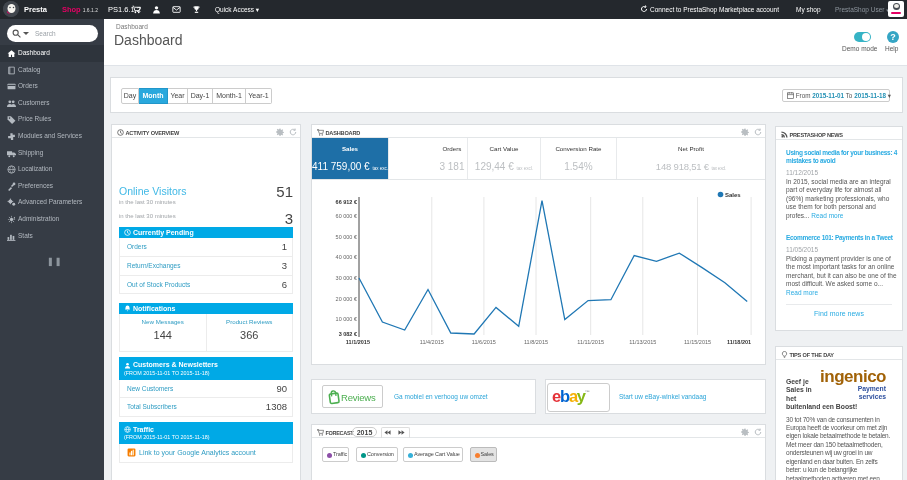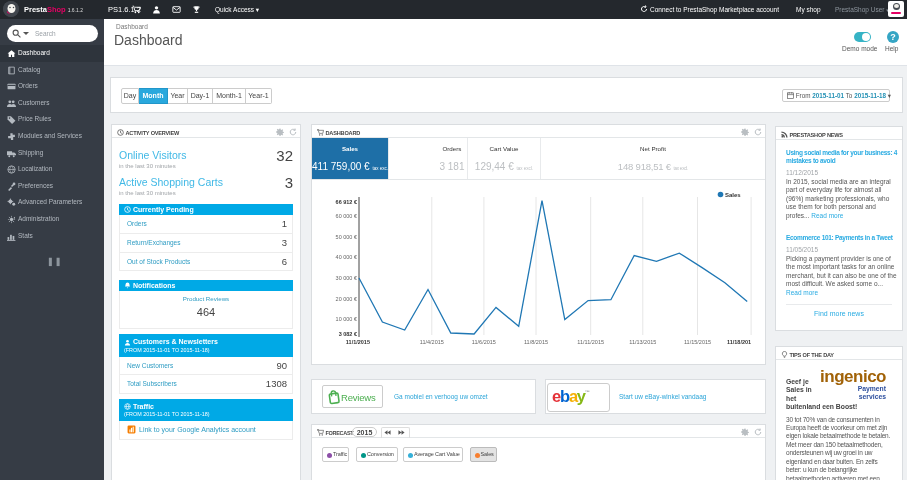--- a/index.html
+++ b/index.html
@@ -3,21 +3,21 @@
 <meta charset="utf-8">
 <style>
 * { margin:0; padding:0; box-sizing:border-box; }
 html,body { width:907px; height:480px; overflow:hidden; background:#eff1f3;
   font-family:"Liberation Sans", sans-serif; font-size:7px; }
 
 
 #topbar { position:absolute; left:0; top:0; width:907px; height:19px; background:#24282d; color:#fff; }
 #logoc { position:absolute; left:3px; top:1px; width:16px; height:16px; border-radius:50%; background:#43474e; overflow:hidden; }
 #brand { position:absolute; left:24px; top:5px; font-size:7.5px; font-weight:bold; color:#fff; letter-spacing:0; }
-#brand .pink { color:#e50064; }
+#brand .pink { color:#e50064;margin-left:15px; }
 #brand .ver { font-size:5px; font-weight:normal; color:#ddd; margin-left:2px; }
 #shopname { position:absolute; left:88px; top:5px; font-size:7.5px; color:#fff;margin-left:20px; }
 .tbico { position:absolute; top:5px; width:9px; height:9px; }
 #qa { position:absolute; left:215px; top:6px; font-size:6.5px; color:#fff; }
 #connect { position:absolute; left:650px; top:6px; font-size:6.5px; color:#fff; }
 #myshop { position:absolute; left:796px; top:6px; font-size:6.5px; color:#fff; }
 #psuser { position:absolute; left:835px; top:6px; font-size:6.5px; color:#8d959d; }
 #avatar { position:absolute; left:888px; top:1px; width:16px; height:16px; background:#fff; border-radius:2px; }
 
 
@@ -52,21 +52,21 @@
 #toolbar { position:absolute; left:110px; top:77px; width:793px; height:36px; background:#fff; border:1px solid #dadde0; }
 .btn { position:absolute; top:10px; height:16px; line-height:14px; border:1px solid #ccc; background:#fff; font-size:7px; color:#444; text-align:center; border-left-width:0; }
 .btn.first { border-left-width:1px; border-radius:2px 0 0 2px; }
 .btn.last { border-radius:0 2px 2px 0; }
 .btn.on { background:#29a8dd; border-color:#2196c9; color:#fff; font-weight:bold; }
 #daterange { position:absolute; right:12px; top:11px; width:108px; height:13px; border:1px solid #ccc; border-radius:2px; background:#fff; font-size:6.3px; color:#555; line-height:12px; padding-left:4px; white-space:nowrap; }
 #daterange b { color:#2491b5; }
 
 
 #activity { left:111px; top:124px; width:190px; height:360px; border-bottom:0; }
-.biglink { color:#41b9e6; font-size:10.5px; line-height:11px; }
+.biglink { color:#41b9e6; font-size:10.5px; line-height:11px;margin-top:36px; }
 .smallgray { color:#a0a4a8; font-size:6px; line-height:7px; margin-top:2px; }
 .bignum { color:#444; font-size:15px; font-weight:300; }
 .subbar { background:#00a9e6; color:#fff; font-size:7px; font-weight:bold; height:11.5px; line-height:11.5px; padding-left:5px; margin:0 7px; position:relative; }
 .subbar svg { vertical-align:-1.5px; margin-right:2px; }
 .lrow { margin:0 7px; height:18.8px; line-height:18.8px; border:1px solid #ececec; border-top:0; font-size:6.5px; color:#2e9cc3; padding:0 5px 0 7px; position:relative; background:#fff; }
 .lrow .num { position:absolute; right:5px; top:0; color:#444; font-size:9.5px; }
 .cells { margin:0 7px; border:1px solid #ececec; border-top:0; display:flex; }
 .cells .cell { flex:1; text-align:center; padding:4px 0 10px; }
 .cells .cell + .cell { border-left:1px solid #ececec; }
 .cells .clabel { font-size:6.2px; color:#2e9cc3; }
@@ -260,46 +260,49 @@
           <path d="M7 1h2l.4 2.2 1.9.8L13 2.7l1.4 1.4-1.3 1.7.8 1.9L16 8v1.5l-2.1.4-.8 1.9 1.3 1.7-1.4 1.4-1.7-1.3-1.9.8L9 16H7l-.4-2.1-1.9-.8-1.7 1.3-1.4-1.4 1.3-1.7-.8-1.9L0 9V7l2.1-.4.8-1.9L1.6 3 3 1.6l1.7 1.3 1.9-.8z" fill-rule="evenodd"></path>
         </svg>
       <svg width="8" height="8" viewBox="0 0 16 16" fill="none" stroke="#b9bec2" stroke-width="2" style="margin-left:5px">
           <path d="M13.5 8a5.5 5.5 0 1 1-1.8-4M12 1l.5 3.5L9 4.5"></path>
         </svg>
     </div>
   </div>
   <div style="padding:11.5px 7px 0;">
     <div style="position:relative;">
       <div class="biglink">Online Visitors</div>
-      <div class="bignum" style="position:absolute;right:0;top:-3px;">32</div>
+      <div class="bignum" style="position:absolute;right:0;top:-3px;">51</div>
       <div class="smallgray">in the last 30 minutes</div>
     </div>
     <div style="position:relative;margin-top:7px;">
-      <div class="biglink">Active Shopping Carts</div>
       <div class="bignum" style="position:absolute;right:0;top:-3px;">3</div>
       <div class="smallgray">in the last 30 minutes</div>
     </div>
   </div>
   <div style="height:7px;"></div>
   <div class="subbar"><svg width="7" height="7" viewBox="0 0 16 16" fill="none" stroke="#fff" stroke-width="1.8">
         <circle cx="8" cy="8" r="6.5"></circle>
         <path d="M8 4v4.5L11 10"></path>
       </svg>Currently Pending</div>
   <div class="lrow">Orders<span class="num">1</span></div>
   <div class="lrow">Return/Exchanges<span class="num">3</span></div>
   <div class="lrow">Out of Stock Products<span class="num">6</span></div>
   <div style="height:8.5px;"></div>
   <div class="subbar"><svg width="7" height="7" viewBox="0 0 16 16" fill="#fff">
         <path d="M8 1a4.5 4.5 0 0 0-4.5 4.5c0 4-1.5 5-1.5 5h12s-1.5-1-1.5-5A4.5 4.5 0 0 0 8 1z"></path>
         <path d="M6.5 12.5a1.5 1.5 0 0 0 3 0z"></path>
       </svg>Notifications</div>
   <div class="cells">
     <div class="cell">
+        <div class="clabel">New Messages</div>
+        <div class="cnum">144</div>
+      </div>
+    <div class="cell">
         <div class="clabel">Product Reviews</div>
-        <div class="cnum">464</div>
+        <div class="cnum">366</div>
       </div>
   </div>
   <div style="height:4.8px;"></div>
   <div class="subbar2"><svg width="7" height="7" viewBox="0 0 16 16" fill="#fff">
         <circle cx="8" cy="5" r="3"></circle>
         <path d="M2 15c0-4 3-6 6-6s6 2 6 6z"></path>
       </svg>Customers &amp; Newsletters<span class="sm">(FROM 2015-11-01 TO 2015-11-18)</span></div>
   <div class="lrow">New Customers<span class="num">90</span></div>
   <div class="lrow">Total Subscribers<span class="num">1308</span></div>
   <div style="height:4.5px;"></div>
@@ -337,20 +340,24 @@
         <div class="kl">Sales</div>
         <div class="kv">411 759,00 € <span class="tx">tax exc.</span></div>
       </div>
     <div class="kpi" style="flex:0 0 79px;padding-left:48px;">
         <div class="kl">Orders</div>
         <div class="kv">3 181</div>
       </div>
     <div class="kpi" style="flex:0 0 73px;">
         <div class="kl">Cart Value</div>
         <div class="kv">129,44 € <span class="tx">tax excl.</span></div>
+      </div>
+    <div class="kpi" style="flex:0 0 76px;">
+        <div class="kl">Conversion Rate</div>
+        <div class="kv">1.54%</div>
       </div>
     <div class="kpi">
         <div class="kl">Net Profit</div>
         <div class="kv">148 918,51 € <span class="tx">tax excl.</span></div>
       </div>
   </div>
   <svg id="chart" style="position:absolute;left:0;top:55px;" width="453" height="184" viewBox="0 0 453 184">
       <line x1="119.8" y1="17" x2="119.8" y2="155" stroke="#e6e6e6" stroke-width="1"></line>
       <line x1="171.9" y1="17" x2="171.9" y2="155" stroke="#e6e6e6" stroke-width="1"></line>
       <line x1="224" y1="17" x2="224" y2="155" stroke="#e6e6e6" stroke-width="1"></line>

